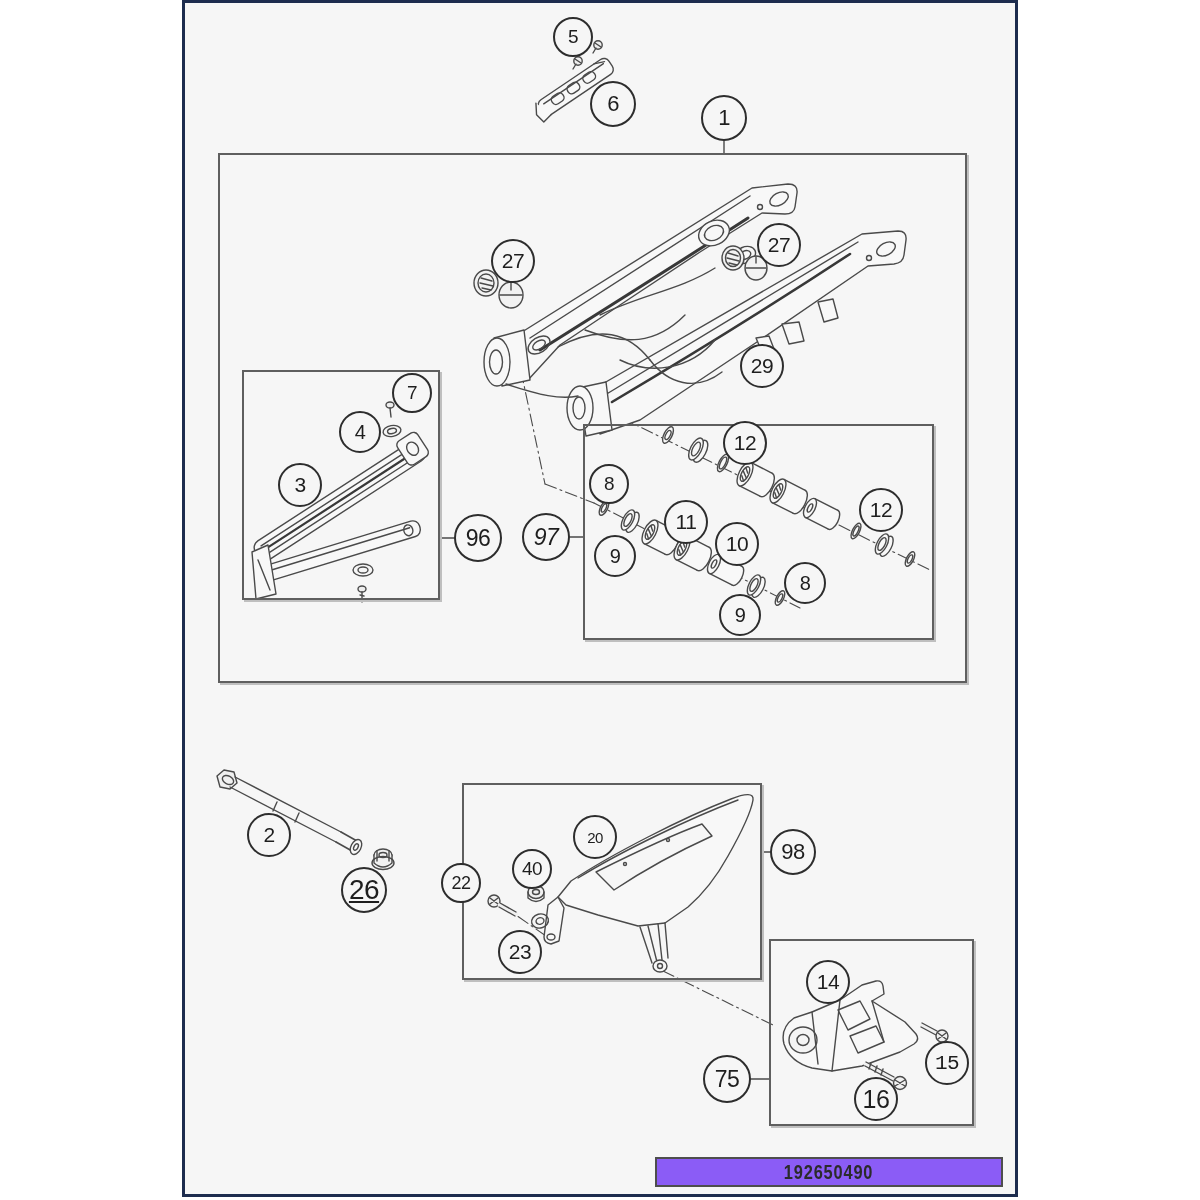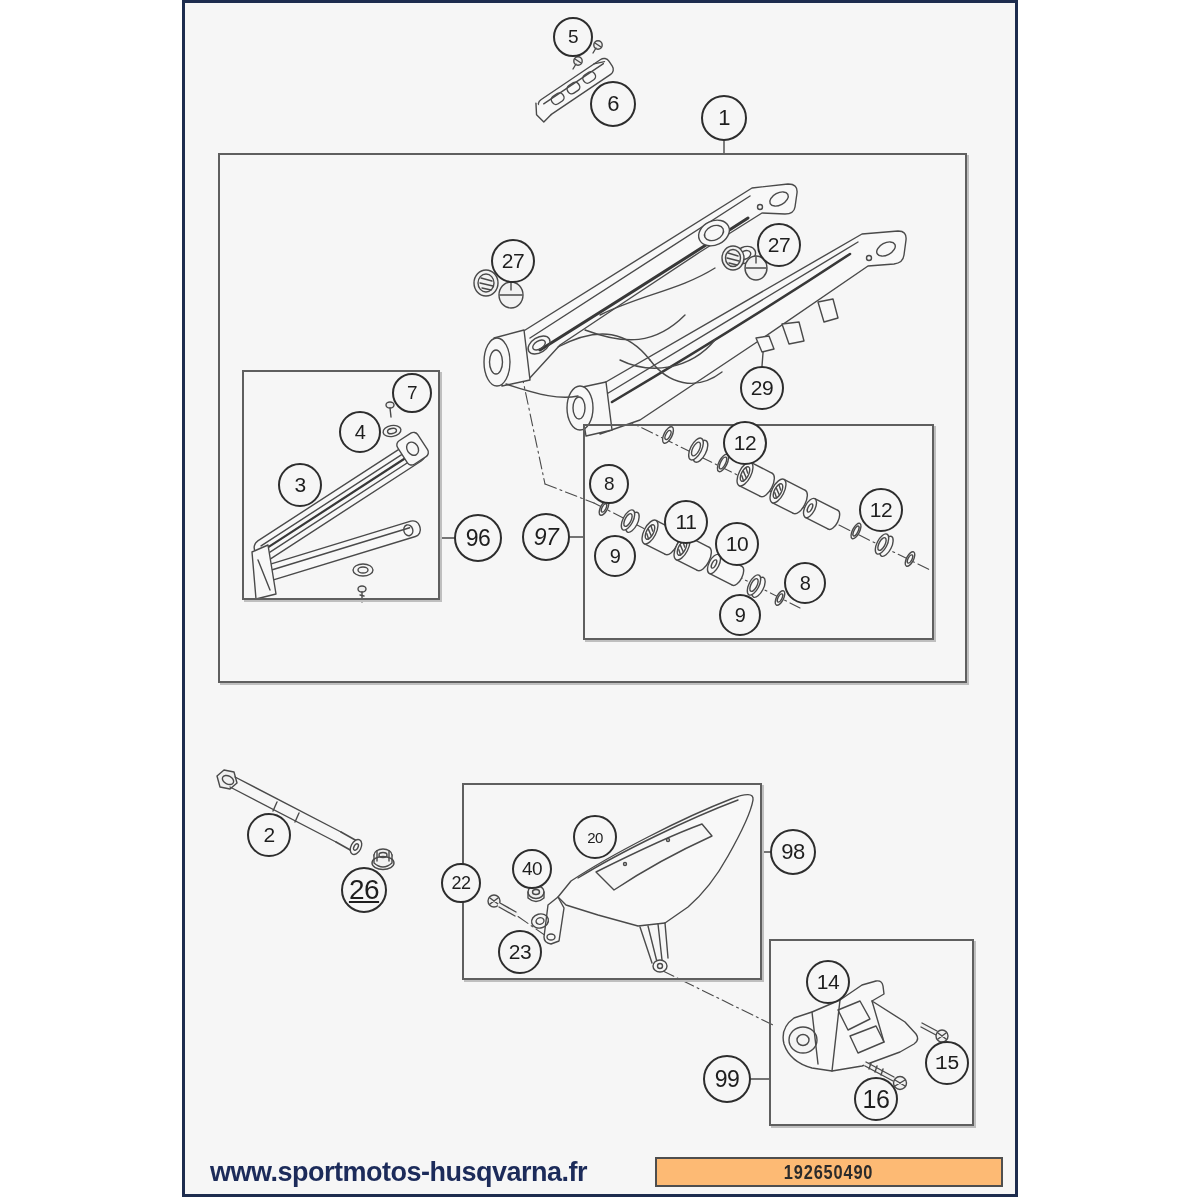--- a/index.html
+++ b/index.html
@@ -8,21 +8,21 @@
   #frame{position:absolute;left:182px;top:0px;width:836px;height:1197px;
          box-sizing:border-box;border:3px solid #1d2c4e;background:#f6f6f6;}
   #art{position:absolute;left:0;top:0;width:1200px;height:1200px;}
   .box{position:absolute;box-sizing:border-box;border:2px solid #5f5f5f;
        box-shadow:2px 2px 0 #bfbfbf;}
   .callout{position:absolute;box-sizing:border-box;border-radius:50%;
            border:2.5px solid #2d2d2d;background:#f6f6f6;color:#1e1e1e;
            display:flex;align-items:center;justify-content:center;
            font-weight:400;letter-spacing:-0.5px;z-index:5;}
   #pnbox{position:absolute;left:655px;top:1157px;width:348px;height:30px;
-         box-sizing:border-box;border:2px solid #4e4e4e;background:#fdba74;
+         box-sizing:border-box;border:2px solid #4e4e4e;background:#8b5cf6;
          display:flex;align-items:center;justify-content:center;z-index:6;}
   #pnbox span{font-size:20px;font-weight:700;color:#2b2b2b;letter-spacing:1px;
               transform:scale(0.82,1.05);white-space:nowrap;}
   #site{position:absolute;left:210px;top:1156px;height:32px;line-height:32px;
         font-size:27px;font-weight:700;color:#1c2b5a;letter-spacing:-0.5px;z-index:6;}
 </style>
 </head>
 <body>
 
 <div id="page">
@@ -351,40 +351,39 @@
       <path d="M895,1080 L905,1086 M895,1086 L905,1080"></path>
     </g>
   </svg>
 
   <div class="box" id="stage-box-1" style="left:218px;top:153px;width:749px;height:530px;"></div>
   <div class="box" style="left:242px;top:370px;width:198px;height:230px;"></div>
   <div class="box" style="left:583px;top:424px;width:351px;height:216px;"></div>
   <div class="box" style="left:462px;top:783px;width:300px;height:197px;"></div>
   <div class="box" style="left:769px;top:939px;width:205px;height:187px;"></div>
 
-  <div id="site">www.sportmotos-husqvarna.fr</div>
   <div id="pnbox">
     <span>192650490</span>
   </div>
 <div class="callout" style="left: 701px; top: 95px; width: 46px; height: 46px; font-size: 22px;">
       <span>1</span>
     </div>
     <div class="callout" style="left: 553px; top: 17px; width: 40px; height: 40px; font-size: 19px;">
       <span>5</span>
     </div>
     <div class="callout" style="left: 590px; top: 81px; width: 46px; height: 46px; font-size: 22px;">
       <span>6</span>
     </div>
     <div class="callout" style="left: 491px; top: 239px; width: 44px; height: 44px; font-size: 21px;">
       <span>27</span>
     </div>
     <div class="callout" style="left: 757px; top: 223px; width: 44px; height: 44px; font-size: 21px;">
       <span>27</span>
     </div>
-    <div class="callout" style="left: 740px; top: 366px; width: 44px; height: 44px; font-size: 21px;">
+    <div class="callout" style="left: 740px; top: 344px; width: 44px; height: 44px; font-size: 21px;">
       <span>29</span>
     </div>
     <div class="callout" style="left: 392px; top: 373px; width: 40px; height: 40px; font-size: 19px;">
       <span>7</span>
     </div>
     <div class="callout" style="left: 339px; top: 411px; width: 42px; height: 42px; font-size: 20px;">
       <span>4</span>
     </div>
     <div class="callout" style="left: 278px; top: 463px; width: 44px; height: 44px; font-size: 21px;">
       <span>3</span>
@@ -443,15 +442,15 @@
     <div class="callout" style="left: 806px; top: 960px; width: 44px; height: 44px; font-size: 21px;">
       <span>14</span>
     </div>
     <div class="callout" style="left: 925px; top: 1041px; width: 44px; height: 44px; font-size: 21px; font-family: Liberation Mono, monospace;">
       <span>15</span>
     </div>
     <div class="callout" style="left: 854px; top: 1077px; width: 44px; height: 44px; font-size: 25px;">
       <span>16</span>
     </div>
     <div class="callout" style="left: 703px; top: 1055px; width: 48px; height: 48px; font-size: 23px;">
-      <span>99</span>
+      <span>75</span>
     </div>
   </div>
 
 </body></html>

